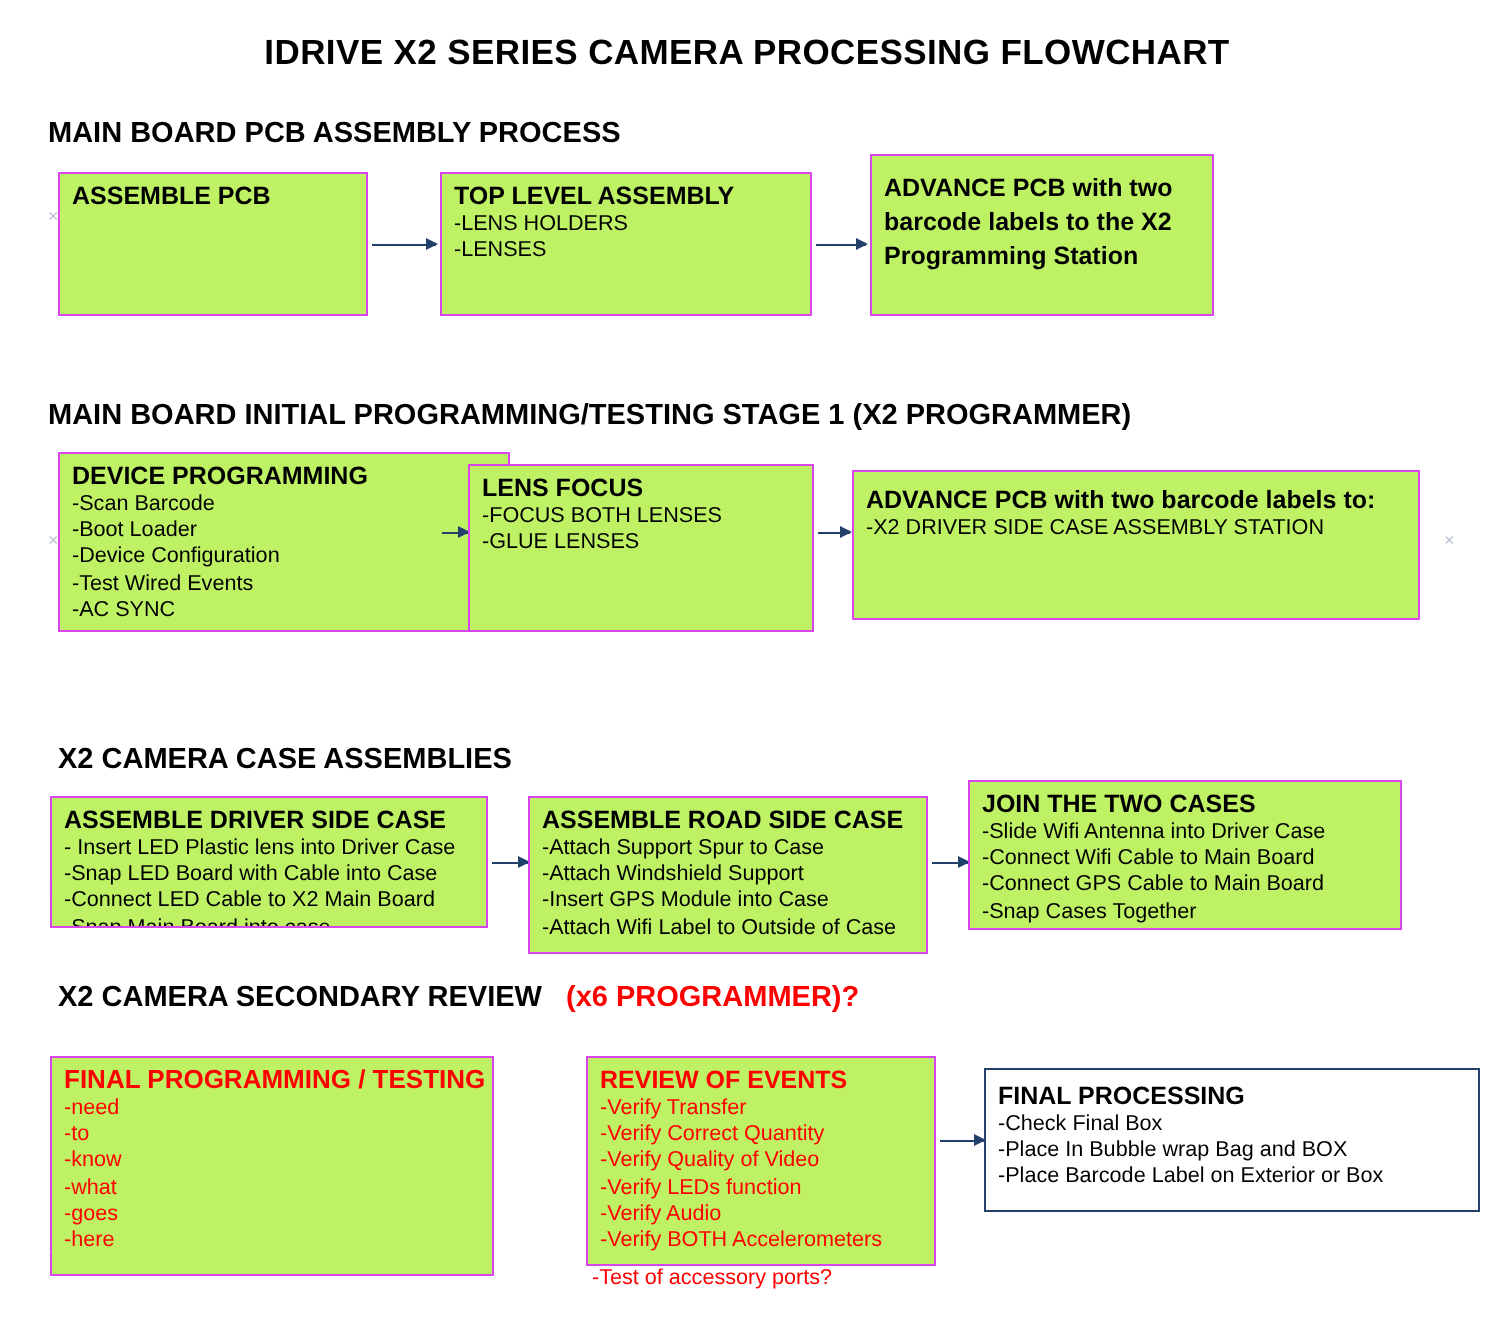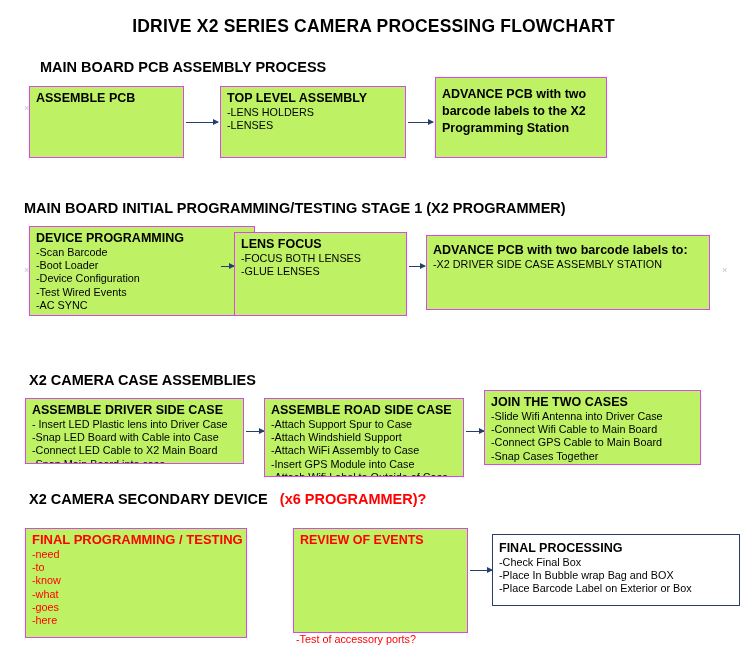--- a/index.html
+++ b/index.html
@@ -72,21 +72,21 @@
   <div class="tick" style="left:24px;top:266px;">×</div>
   <div class="tick" style="left:218px;top:266px;">×</div>
   <div class="tick" style="left:345px;top:266px;">×</div>
   <div class="tick" style="left:470px;top:266px;">×</div>
   <div class="tick" style="left:620px;top:266px;">×</div>
   <div class="tick" style="left:722px;top:266px;">×</div>
   <div class="tick" style="left:24px;top:440px;">×</div>
   <div class="tick" style="left:24px;top:622px;">×</div>
   <div class="tick" style="left:350px;top:622px;">×</div>
 
-  <div class="section-head" style="left:40px;top:59px;">MAIN BOARD PCB ASSEMBLY PROCESS</div>
+  <div class="section-head" style="left:24px;top:59px;">MAIN BOARD PCB ASSEMBLY PROCESS</div>
 
   <div class="box" style="left:29px;top:86px;width:155px;height:72px;">
     <div class="bt">ASSEMBLE PCB</div>
   </div>
 
   <div class="arrow" style="left:186px;top:122px;width:32px;"></div>
 
   <div class="box" style="left:220px;top:86px;width:186px;height:72px;">
     <div class="bt">TOP LEVEL ASSEMBLY</div>
     <ul>
@@ -145,59 +145,66 @@
     </ul>
   </div>
 
   <div class="arrow" style="left:246px;top:431px;width:18px;"></div>
 
   <div class="box" style="left:264px;top:398px;width:200px;height:79px;">
     <div class="bt">ASSEMBLE ROAD SIDE CASE</div>
     <ul>
       <li>-Attach Support Spur to Case</li>
       <li>-Attach Windshield Support</li>
-      <li>-Attach WiFi Assembly to Case</li>
       <li>-Insert GPS Module into Case</li>
       <li>-Attach Wifi Label to Outside of Case</li>
     </ul>
   </div>
 
   <div class="arrow" style="left:466px;top:431px;width:18px;"></div>
 
   <div class="box" style="left:484px;top:390px;width:217px;height:75px;">
     <div class="bt">JOIN THE TWO CASES</div>
     <ul>
       <li>-Slide Wifi Antenna into Driver Case</li>
       <li>-Connect Wifi Cable to Main Board</li>
       <li>-Connect GPS Cable to Main Board</li>
       <li>-Snap Cases Together</li>
       <li>-Attach S/N Label to outside of case</li>
 
     </ul>
   </div>
 
   <div class="section-head" style="left:29px;top:491px;">
-    <span>X2 CAMERA SECONDARY DEVICE</span>
+    <span>X2 CAMERA SECONDARY REVIEW</span>
     <span class="red" style="margin-left:8px;">(x6 PROGRAMMER)?</span>
   </div>
 
   <div class="box red-text" style="left:25px;top:528px;width:222px;height:110px;">
     <div class="bt" style="font-size:13px;">FINAL PROGRAMMING / TESTING</div>
     <ul>
       <li>-need</li>
       <li>-to</li>
       <li>-know</li>
       <li>-what</li>
       <li>-goes</li>
       <li>-here</li>
     </ul>
   </div>
 
   <div class="box red-text" style="left:293px;top:528px;width:175px;height:105px;">
     <div class="bt">REVIEW OF EVENTS</div>
+    <ul>
+      <li>-Verify Transfer</li>
+      <li>-Verify Correct Quantity</li>
+      <li>-Verify Quality of Video</li>
+      <li>-Verify LEDs function</li>
+      <li>-Verify Audio</li>
+      <li>-Verify BOTH Accelerometers</li>
+    </ul>
   </div>
   <div style="position:absolute;left:296px;top:633px;font-size:10.8px;color:#ff0000;white-space:nowrap;">-Test of accessory ports?</div>
 
   <div class="arrow" style="left:470px;top:570px;width:22px;"></div>
 
   <div class="box plain" style="left:492px;top:534px;width:248px;height:72px;padding-top:6px;">
     <div class="bt">FINAL PROCESSING</div>
     <ul>
       <li>-Check Final Box</li>
       <li>-Place In Bubble wrap Bag and BOX</li>

